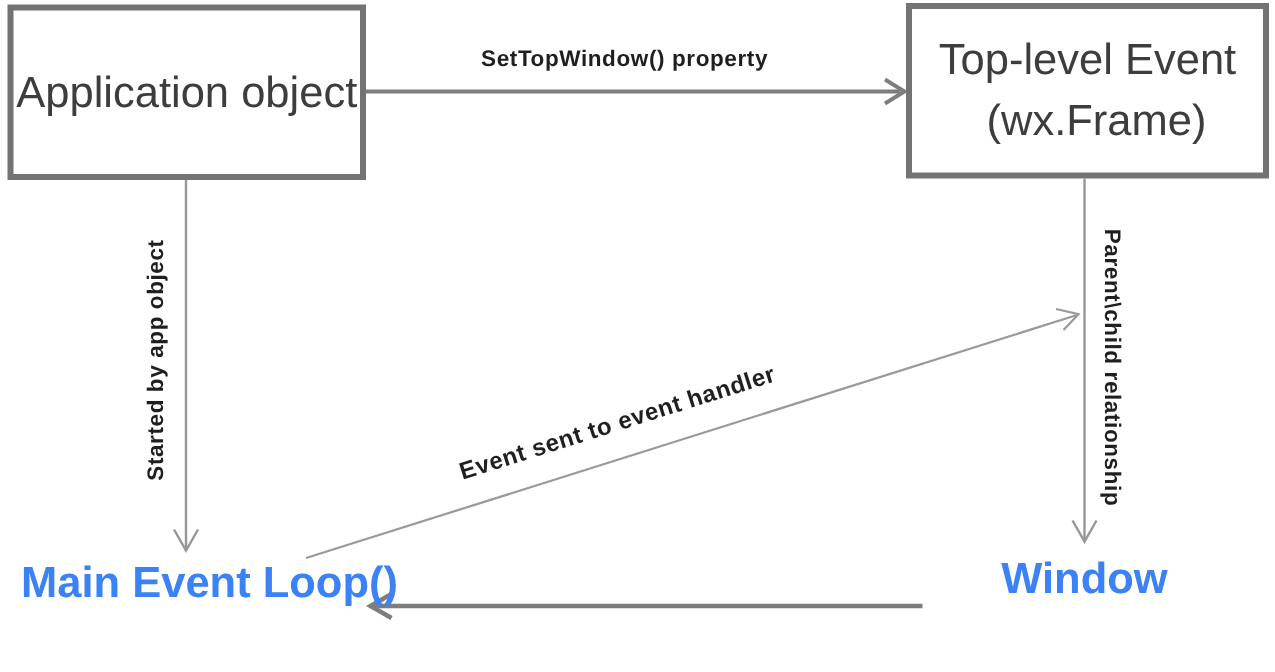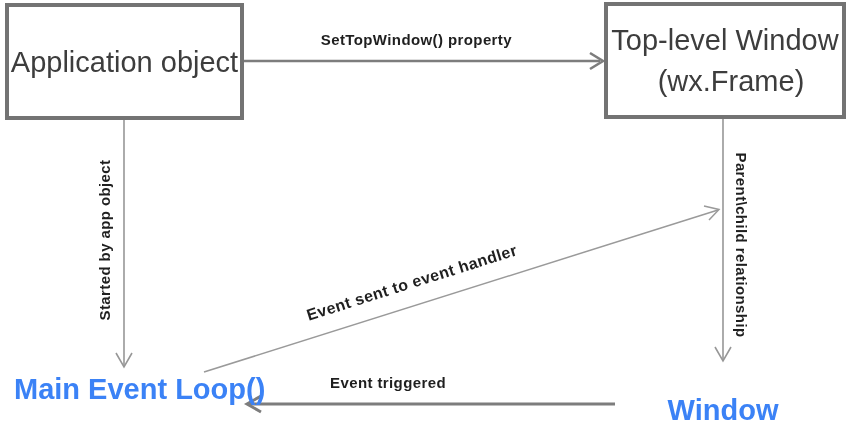--- a/index.html
+++ b/index.html
@@ -64,21 +64,20 @@
   .main-event-loop {
     left: 14px;
     top: 374px;
     width: 220px;
   }
   .window-components {
     left: 623px;
     top: 370px;
     width: 200px;
     line-height: 32px;
-    margin-top: 24px;
   }
   .edge-label {
     position: absolute;
     color: #1f1f1f;
     font-size: 15px;
     font-weight: 700;
     letter-spacing: 0.4px;
     white-space: nowrap;
   }
   .label-settopwindow {
@@ -142,33 +141,32 @@
       <line x1="615" y1="404" x2="250" y2="404" stroke-width="3"></line>
       <polyline points="261,396 247,404 261,412" stroke-width="3"></polyline>
     </g>
   </svg>
 
   <div class="node-box box-application">
     <div class="node-text">Application object</div>
   </div>
 
   <div class="node-box box-toplevel">
-    <div class="node-text" style="line-height:41px;">Top-level Window</div>
+    <div class="node-text" style="line-height:41px;">Top-level Event</div>
     <div class="node-text" style="line-height:41px;margin-left:12px;">(wx.Frame)</div>
   </div>
 
   <div class="node-label-free main-event-loop">Main Event Loop()</div>
 
   <div class="node-label-free window-components">
     <div>Window</div>
   </div>
 
   <div class="edge-label label-settopwindow">SetTopWindow() property</div>
 
   <div class="edge-label label-startedby">Started by app object</div>
 
   <div class="edge-label label-parentchild">Parent\child relationship</div>
 
   <div class="edge-label label-eventsent">Event sent to event handler</div>
 
-  <div class="edge-label label-eventtriggered">Event triggered</div>
 
 </div>
 
 </body></html>

